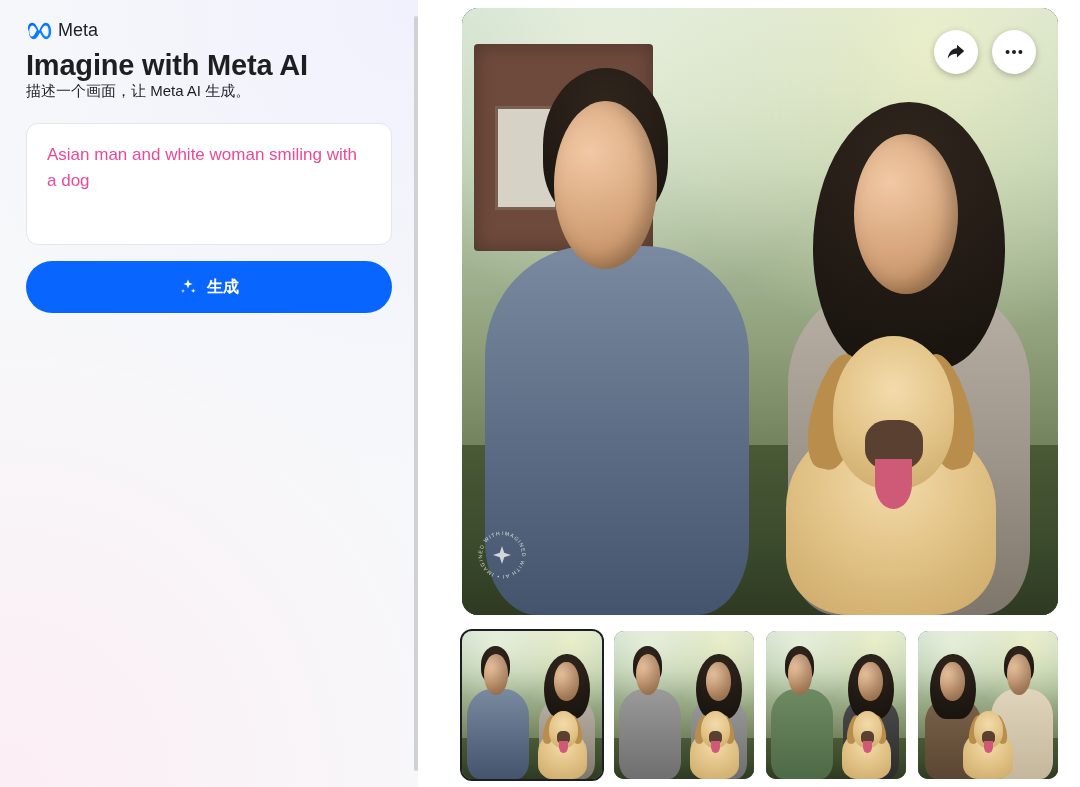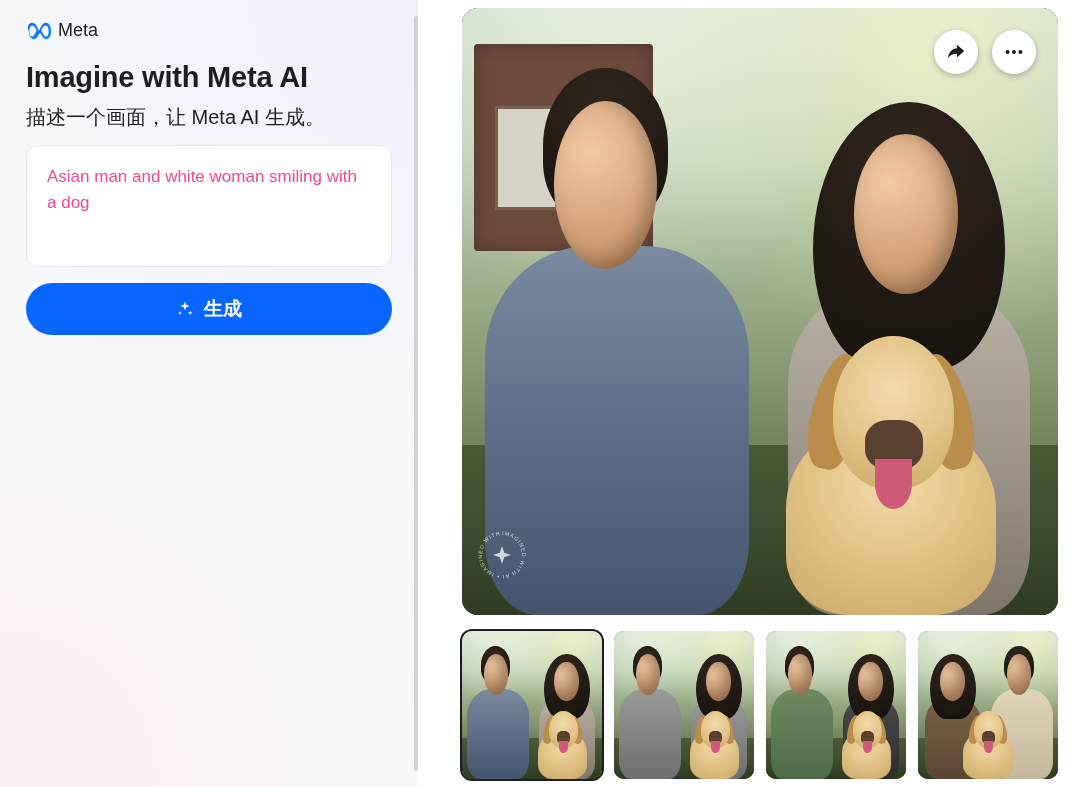--- a/index.html
+++ b/index.html
@@ -32,35 +32,34 @@
     right: 0;
     width: 4px;
     border-radius: 2px;
     background: #cfd1d4;
   }
 
   .brand {
     display: flex;
     align-items: center;
     gap: 6px;
-    margin-bottom: 20px;
+    margin-bottom: 8px;
   }
   .brand-logo svg { display: block; }
   .brand-name { font-size: 18px; font-weight: 500; color: #1c1e21; }
 
   .title {
     font-size: 29px;
     font-weight: 700;
     letter-spacing: -0.2px;
-    margin-bottom: 10px;
   }
   .subtitle {
-    font-size: 20px;
+    font-size: 15px;
     color: #1c1e21;
-    margin-bottom: 14px;
+    margin-bottom: 22px;
   }
 
   .prompt-box {
     background: #ffffff;
     border: 1px solid #e4e6ea;
     border-radius: 12px;
     padding: 18px 20px;
     min-height: 122px;
     font-size: 17px;
     line-height: 1.5;
@@ -68,21 +67,21 @@
     margin-bottom: 16px;
   }
 
   .generate-btn {
     width: 100%;
     height: 52px;
     border: none;
     border-radius: 26px;
     background: #0866ff;
     color: #fff;
-    font-size: 19px;
+    font-size: 16px;
     font-weight: 600;
     display: flex;
     align-items: center;
     justify-content: center;
     gap: 10px;
     cursor: pointer;
   }
   .sparkle-icon svg { display: block; }
 
   

